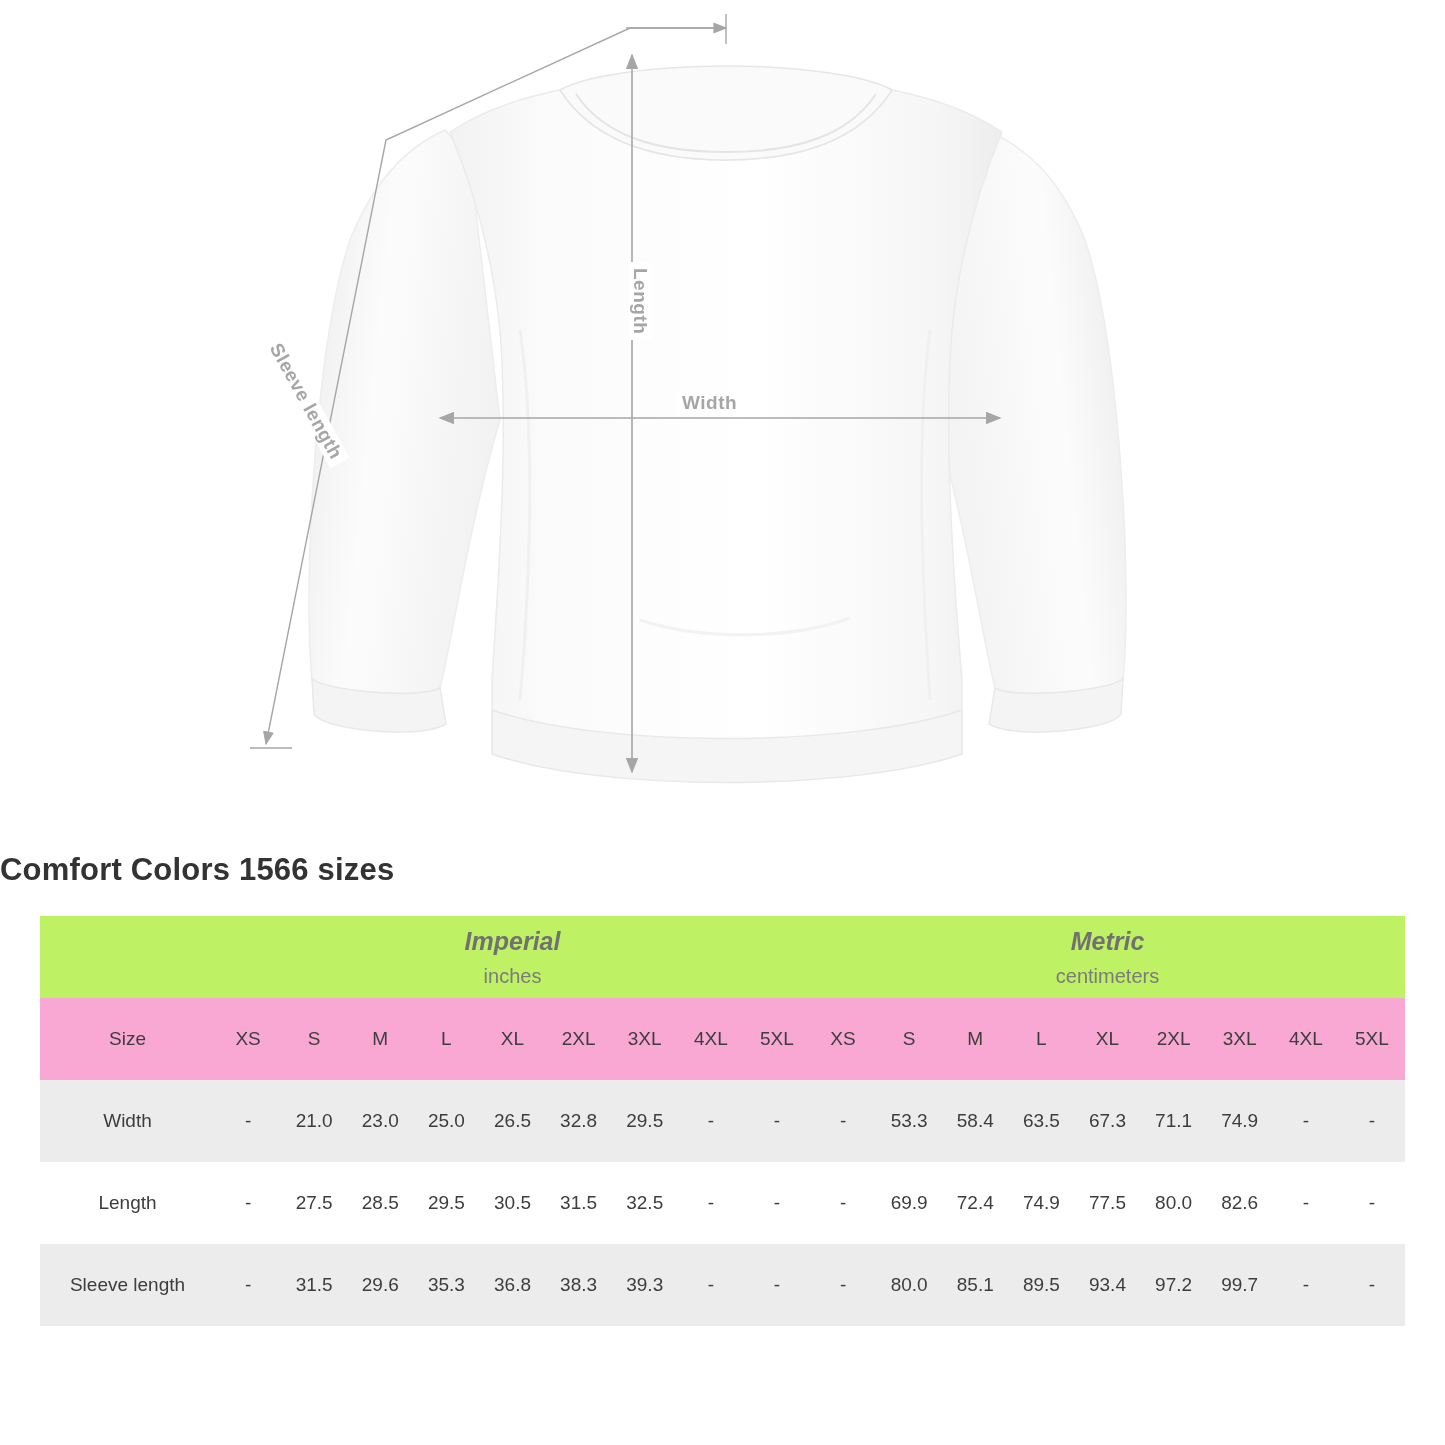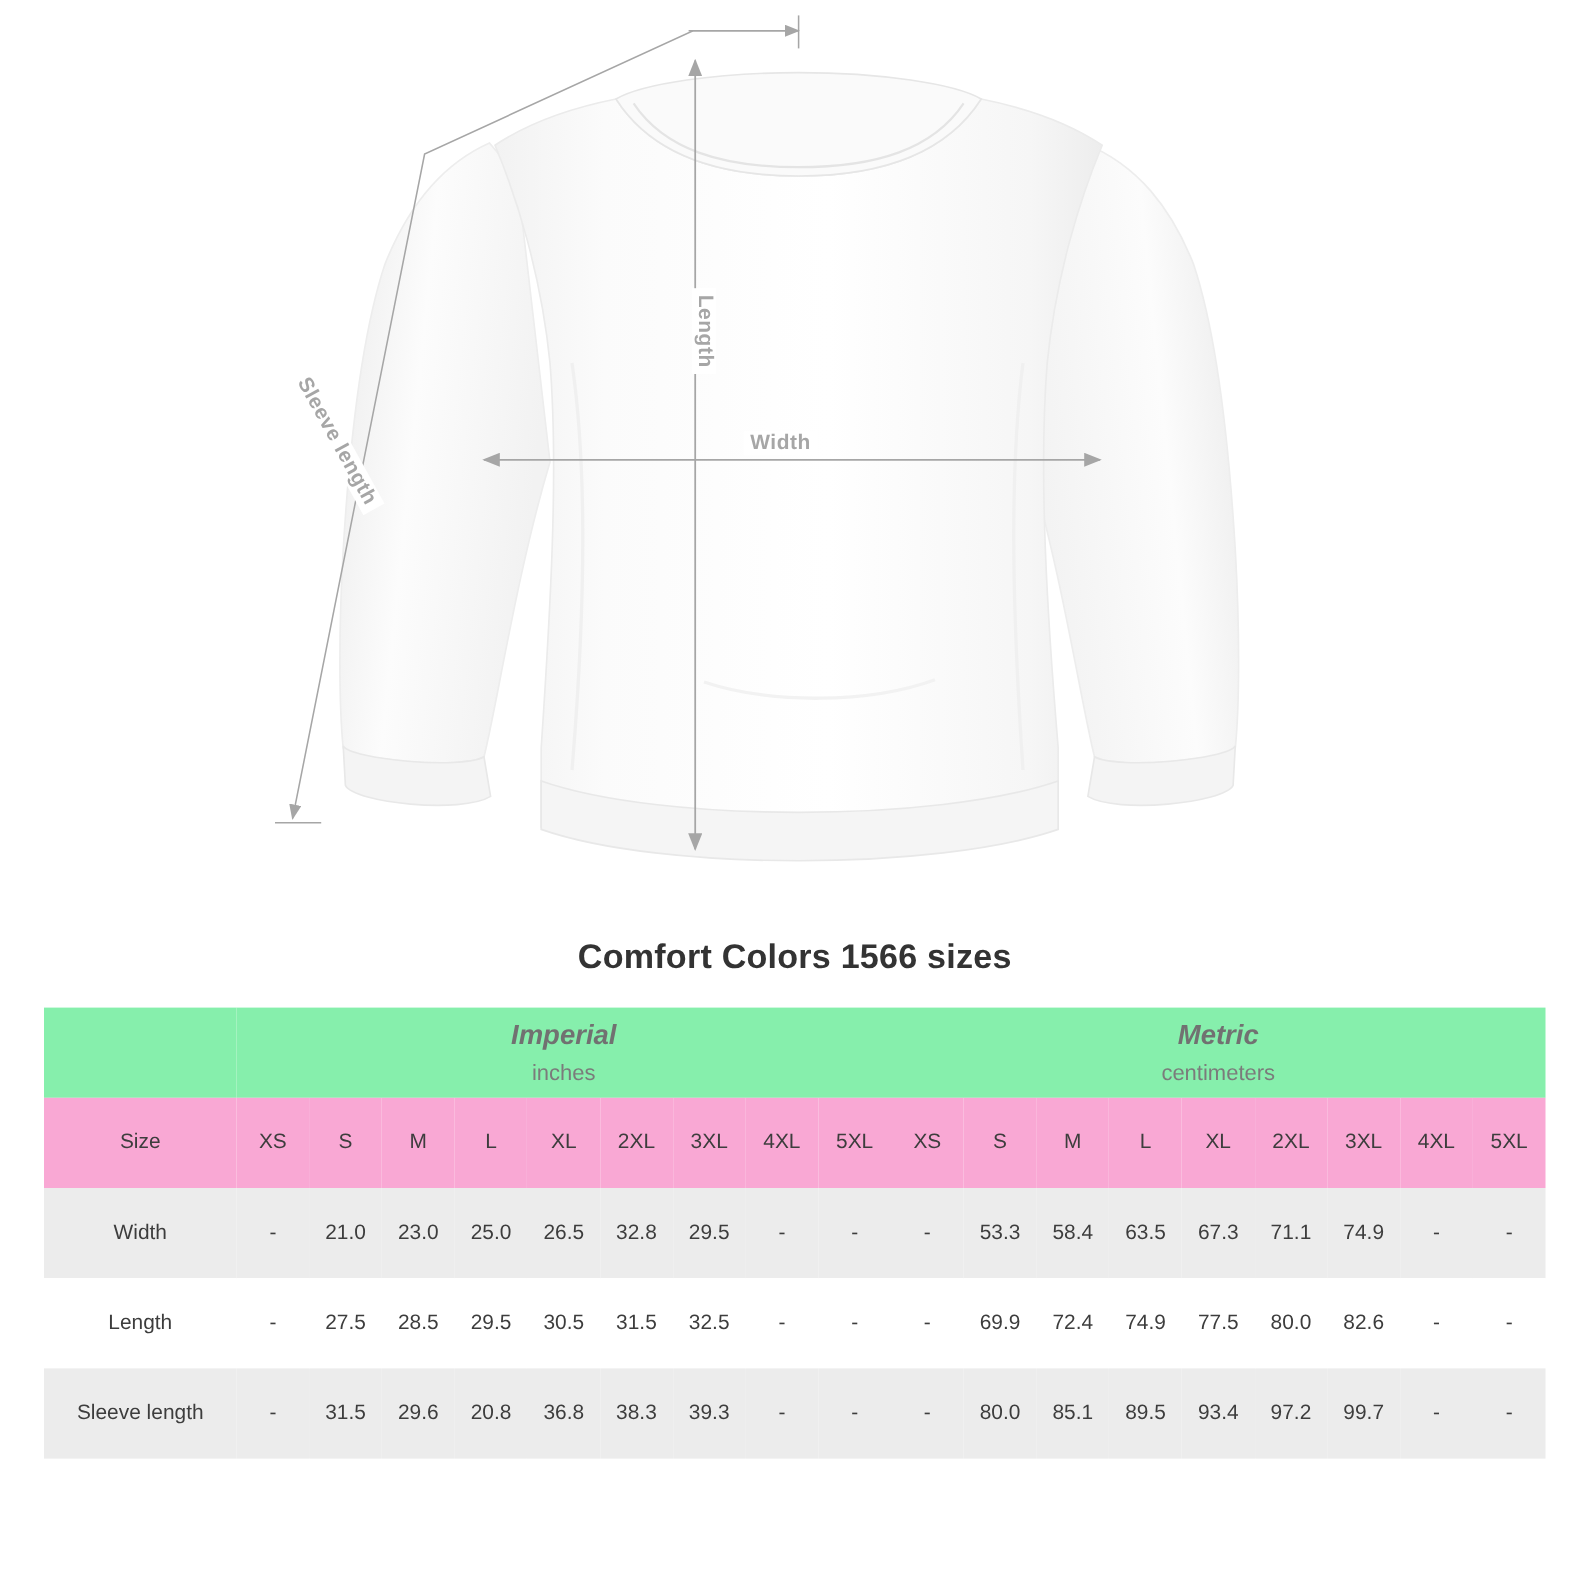--- a/index.html
+++ b/index.html
@@ -53,21 +53,20 @@
     top: 345px;
     writing-mode: vertical-rl;
     transform: rotate(-29deg);
     transform-origin: left top;
     background: #ffffff;
     padding: 6px 0;
   }
 
   
   .title-block {
-    text-align: center;
     margin-top: 22px;
   }
   .chart-title {
     font-size: 31px;
     font-weight: bold;
     color: #333333;
     margin: 0;
     letter-spacing: 0.2px;
   }
   .chart-note {
@@ -90,21 +89,21 @@
     text-align: center;
     vertical-align: middle;
     font-size: 19px;
     color: #3d3d3d;
     font-weight: normal;
     padding: 0;
     height: 82px;
     border: none;
   }
   .unit-head-row td {
-    background: #86efac;
+    background: #bef264;
     height: 108px;
   }
   .unit-title {
     font-size: 25px;
     font-style: italic;
     font-weight: bold;
     color: #717171;
     line-height: 1.25;
   }
   .unit-sub {
@@ -296,21 +295,21 @@
           <td>80.0</td>
           <td>82.6</td>
           <td class="dash">-</td>
           <td class="dash">-</td>
         </tr>
         <tr class="row-shade">
           <td class="row-head">Sleeve length</td>
           <td class="dash">-</td>
           <td>31.5</td>
           <td>29.6</td>
-          <td>20.8</td>
+          <td>35.3</td>
           <td>36.8</td>
           <td>38.3</td>
           <td>39.3</td>
           <td class="dash">-</td>
           <td class="dash">-</td>
           <td class="dash">-</td>
           <td>80.0</td>
           <td>85.1</td>
           <td>89.5</td>
           <td>93.4</td>

